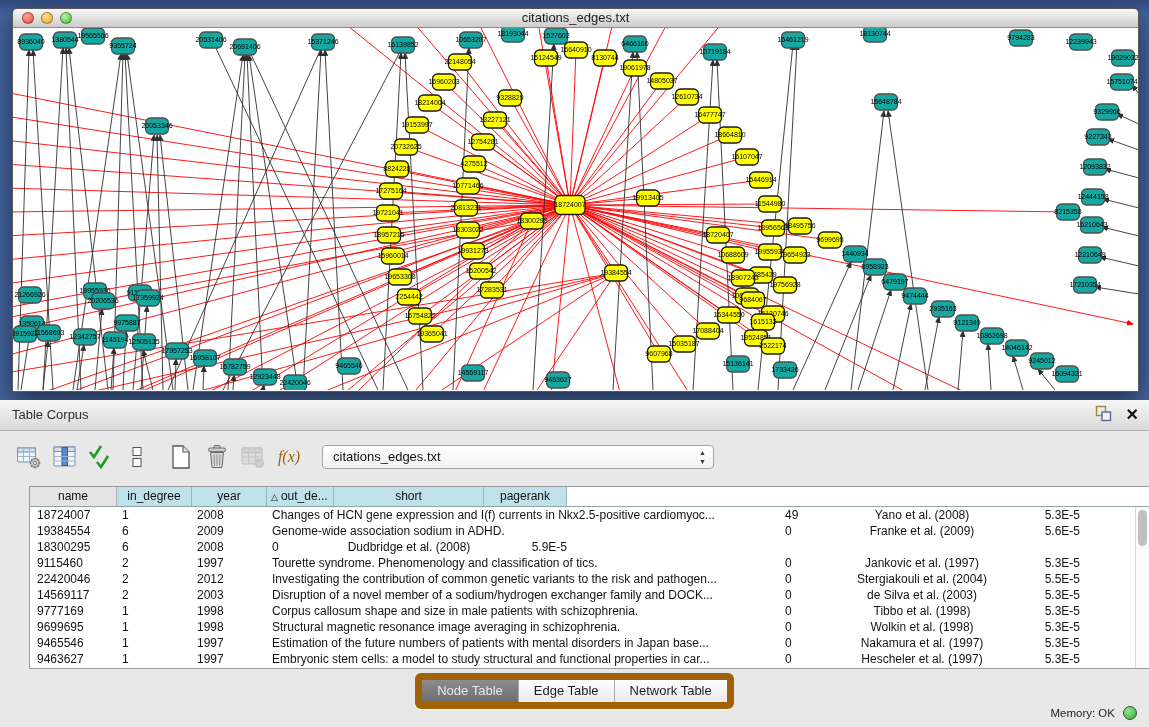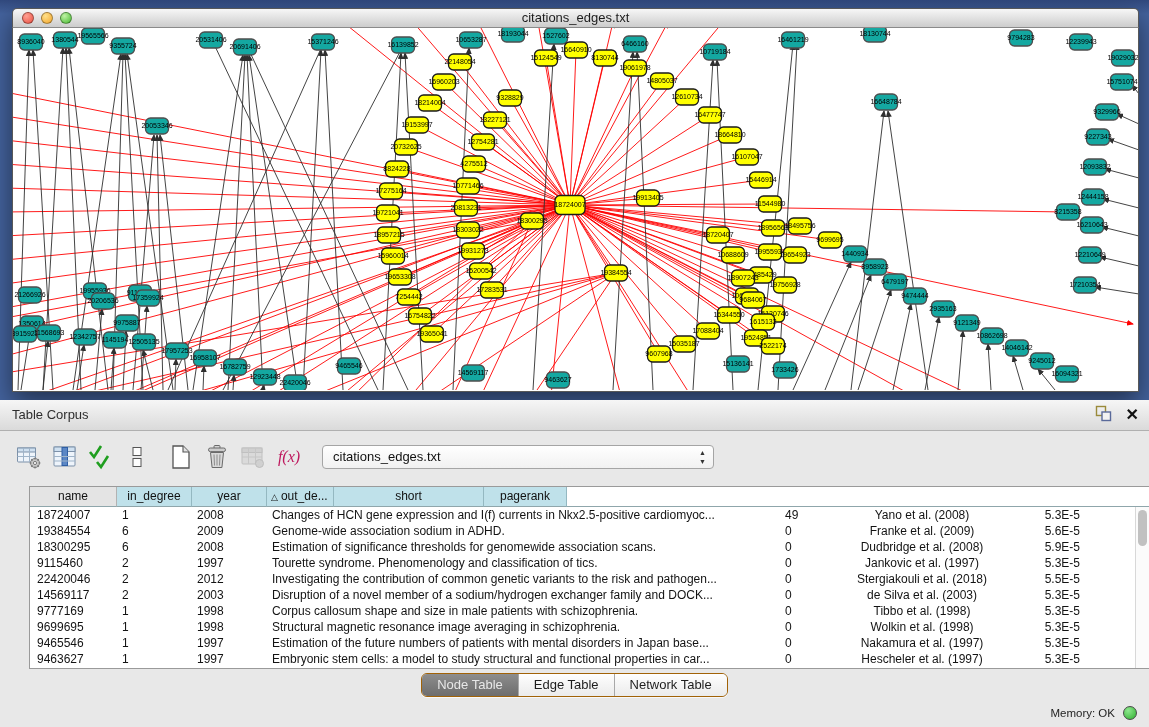--- a/index.html
+++ b/index.html
@@ -26,21 +26,21 @@
   
   .table-panel{position:absolute;left:0;top:400px;width:1149px;height:327px;background:#e8e8e8;}
   .panel-header{height:30px;background:linear-gradient(#f6f6f6,#dadada);
                 border-bottom:1px solid #b0b0b0;position:relative;}
   .panel-title{font-size:13px;color:#2e2e2e;line-height:30px;padding-left:12px;}
   .panel-controls{position:absolute;right:10px;top:0;height:30px;display:flex;align-items:center;gap:14px;}
   .close-x{font-size:16px;font-weight:bold;color:#111;line-height:16px;}
 
   .toolbar{height:52px;display:flex;align-items:center;padding-left:14px;}
   .tb-icon{width:30px;height:30px;display:flex;align-items:center;justify-content:center;margin-right:6px;}
-  .fx-label{font-family:"Liberation Serif",serif;font-style:italic;font-size:16px;color:#be185d;}
+  .fx-label{font-family:"Liberation Serif",serif;font-style:italic;font-size:16px;color:#a16207;}
   .dropdown{width:392px;height:24px;background:linear-gradient(#ffffff,#f1f1f1);
             border:1px solid #a5a5a5;border-radius:4px;margin-left:12px;position:relative;
             font-size:13px;line-height:22px;padding-left:10px;box-sizing:border-box;color:#111;}
   .dd-arrows{position:absolute;right:7px;top:2px;font-size:7px;color:#333;line-height:9px;text-align:center;}
 
   .table-wrap{position:absolute;left:29px;top:86px;width:1122px;height:183px;
               background:#fff;border:1px solid #9a9a9a;box-sizing:border-box;}
   .thead{display:flex;height:20px;}
   .th{box-sizing:border-box;height:20px;line-height:19px;font-size:12px;color:#111;
       text-align:center;background:#bfe1ea;border-right:1px solid #94b8c1;border-bottom:1px solid #8fa6ab;
@@ -57,21 +57,21 @@
   .col-title{width:513px;} .col-out_degree{width:67px;}
   .col-short{width:150px;} .col-pagerank{width:83px;}
   .td.col-name{padding-left:7px;}
   .td.col-short{text-align:center;padding-left:0;}
   .td.col-pagerank{text-align:right;padding-left:0;}
   .vscrollbar{position:absolute;right:0;top:20px;width:15px;height:161px;
               background:#fbfbfb;border-left:1px solid #d8d8d8;box-sizing:border-box;}
   .vthumb{position:absolute;left:2px;top:3px;width:9px;height:36px;background:#c1c1c1;border-radius:5px;}
 
   .tabbar{position:absolute;left:0;top:273px;width:100%;display:flex;justify-content:center;}
-  .segmented{display:flex;border:1px solid #a16207;border-radius:6px;overflow:hidden;height:22px;
+  .segmented{display:flex;border:7px solid #a16207;border-radius:6px;overflow:hidden;height:22px;
              box-shadow:0 1px 0 rgba(255,255,255,.7);align-items:flex-end;}
   .seg-btn{padding:0 15px;font-size:13px;line-height:22px;background:linear-gradient(#fefefe,#ebebeb);
            color:#1d1d1d;border-right:1px solid #a8a8a8;}
   .seg-btn:last-child{border-right:none;}
   .seg-btn.active{background:linear-gradient(#8d8d8d,#6d6d6d);color:#e8e8e8;}
 
   .statusbar{position:absolute;right:0;bottom:0;height:28px;display:flex;align-items:center;
              gap:8px;padding-right:12px;}
   .status-text{font-size:11.5px;color:#1e1e1e;}
   .mem-dot{width:14px;height:14px;border-radius:50%;box-sizing:border-box;
@@ -860,41 +860,40 @@
           <div class="td col-year">2009</div>
           <div class="td col-title">Genome-wide association sodium in ADHD.</div>
           <div class="td col-out_degree">0</div>
           <div class="td col-short">Franke et al. (2009)</div>
           <div class="td col-pagerank">5.6E-5</div>
         </div>
         <div class="tr">
           <div class="td col-name">18300295</div>
           <div class="td col-in_degree">6</div>
           <div class="td col-year">2008</div>
-          <div class="td col-title">Estimation of significance thresholds for genomewide association scans.</div>
           <div class="td col-out_degree">0</div>
           <div class="td col-short">Dudbridge et al. (2008)</div>
           <div class="td col-pagerank">5.9E-5</div>
         </div>
         <div class="tr">
           <div class="td col-name">9115460</div>
           <div class="td col-in_degree">2</div>
           <div class="td col-year">1997</div>
           <div class="td col-title">Tourette syndrome. Phenomenology and classification of tics.</div>
           <div class="td col-out_degree">0</div>
           <div class="td col-short">Jankovic et al. (1997)</div>
           <div class="td col-pagerank">5.3E-5</div>
         </div>
         <div class="tr">
           <div class="td col-name">22420046</div>
           <div class="td col-in_degree">2</div>
           <div class="td col-year">2012</div>
           <div class="td col-title">Investigating the contribution of common genetic variants to the risk and pathogen...</div>
           <div class="td col-out_degree">0</div>
-          <div class="td col-short">Stergiakouli et al. (2018)</div>
+          <div class="td col-short">Stergiakouli et al. (2004)</div>
           <div class="td col-pagerank">5.5E-5</div>
         </div>
         <div class="tr">
           <div class="td col-name">14569117</div>
           <div class="td col-in_degree">2</div>
           <div class="td col-year">2003</div>
           <div class="td col-title">Disruption of a novel member of a sodium/hydrogen exchanger family and DOCK...</div>
           <div class="td col-out_degree">0</div>
           <div class="td col-short">de Silva et al. (2003)</div>
           <div class="td col-pagerank">5.3E-5</div>

